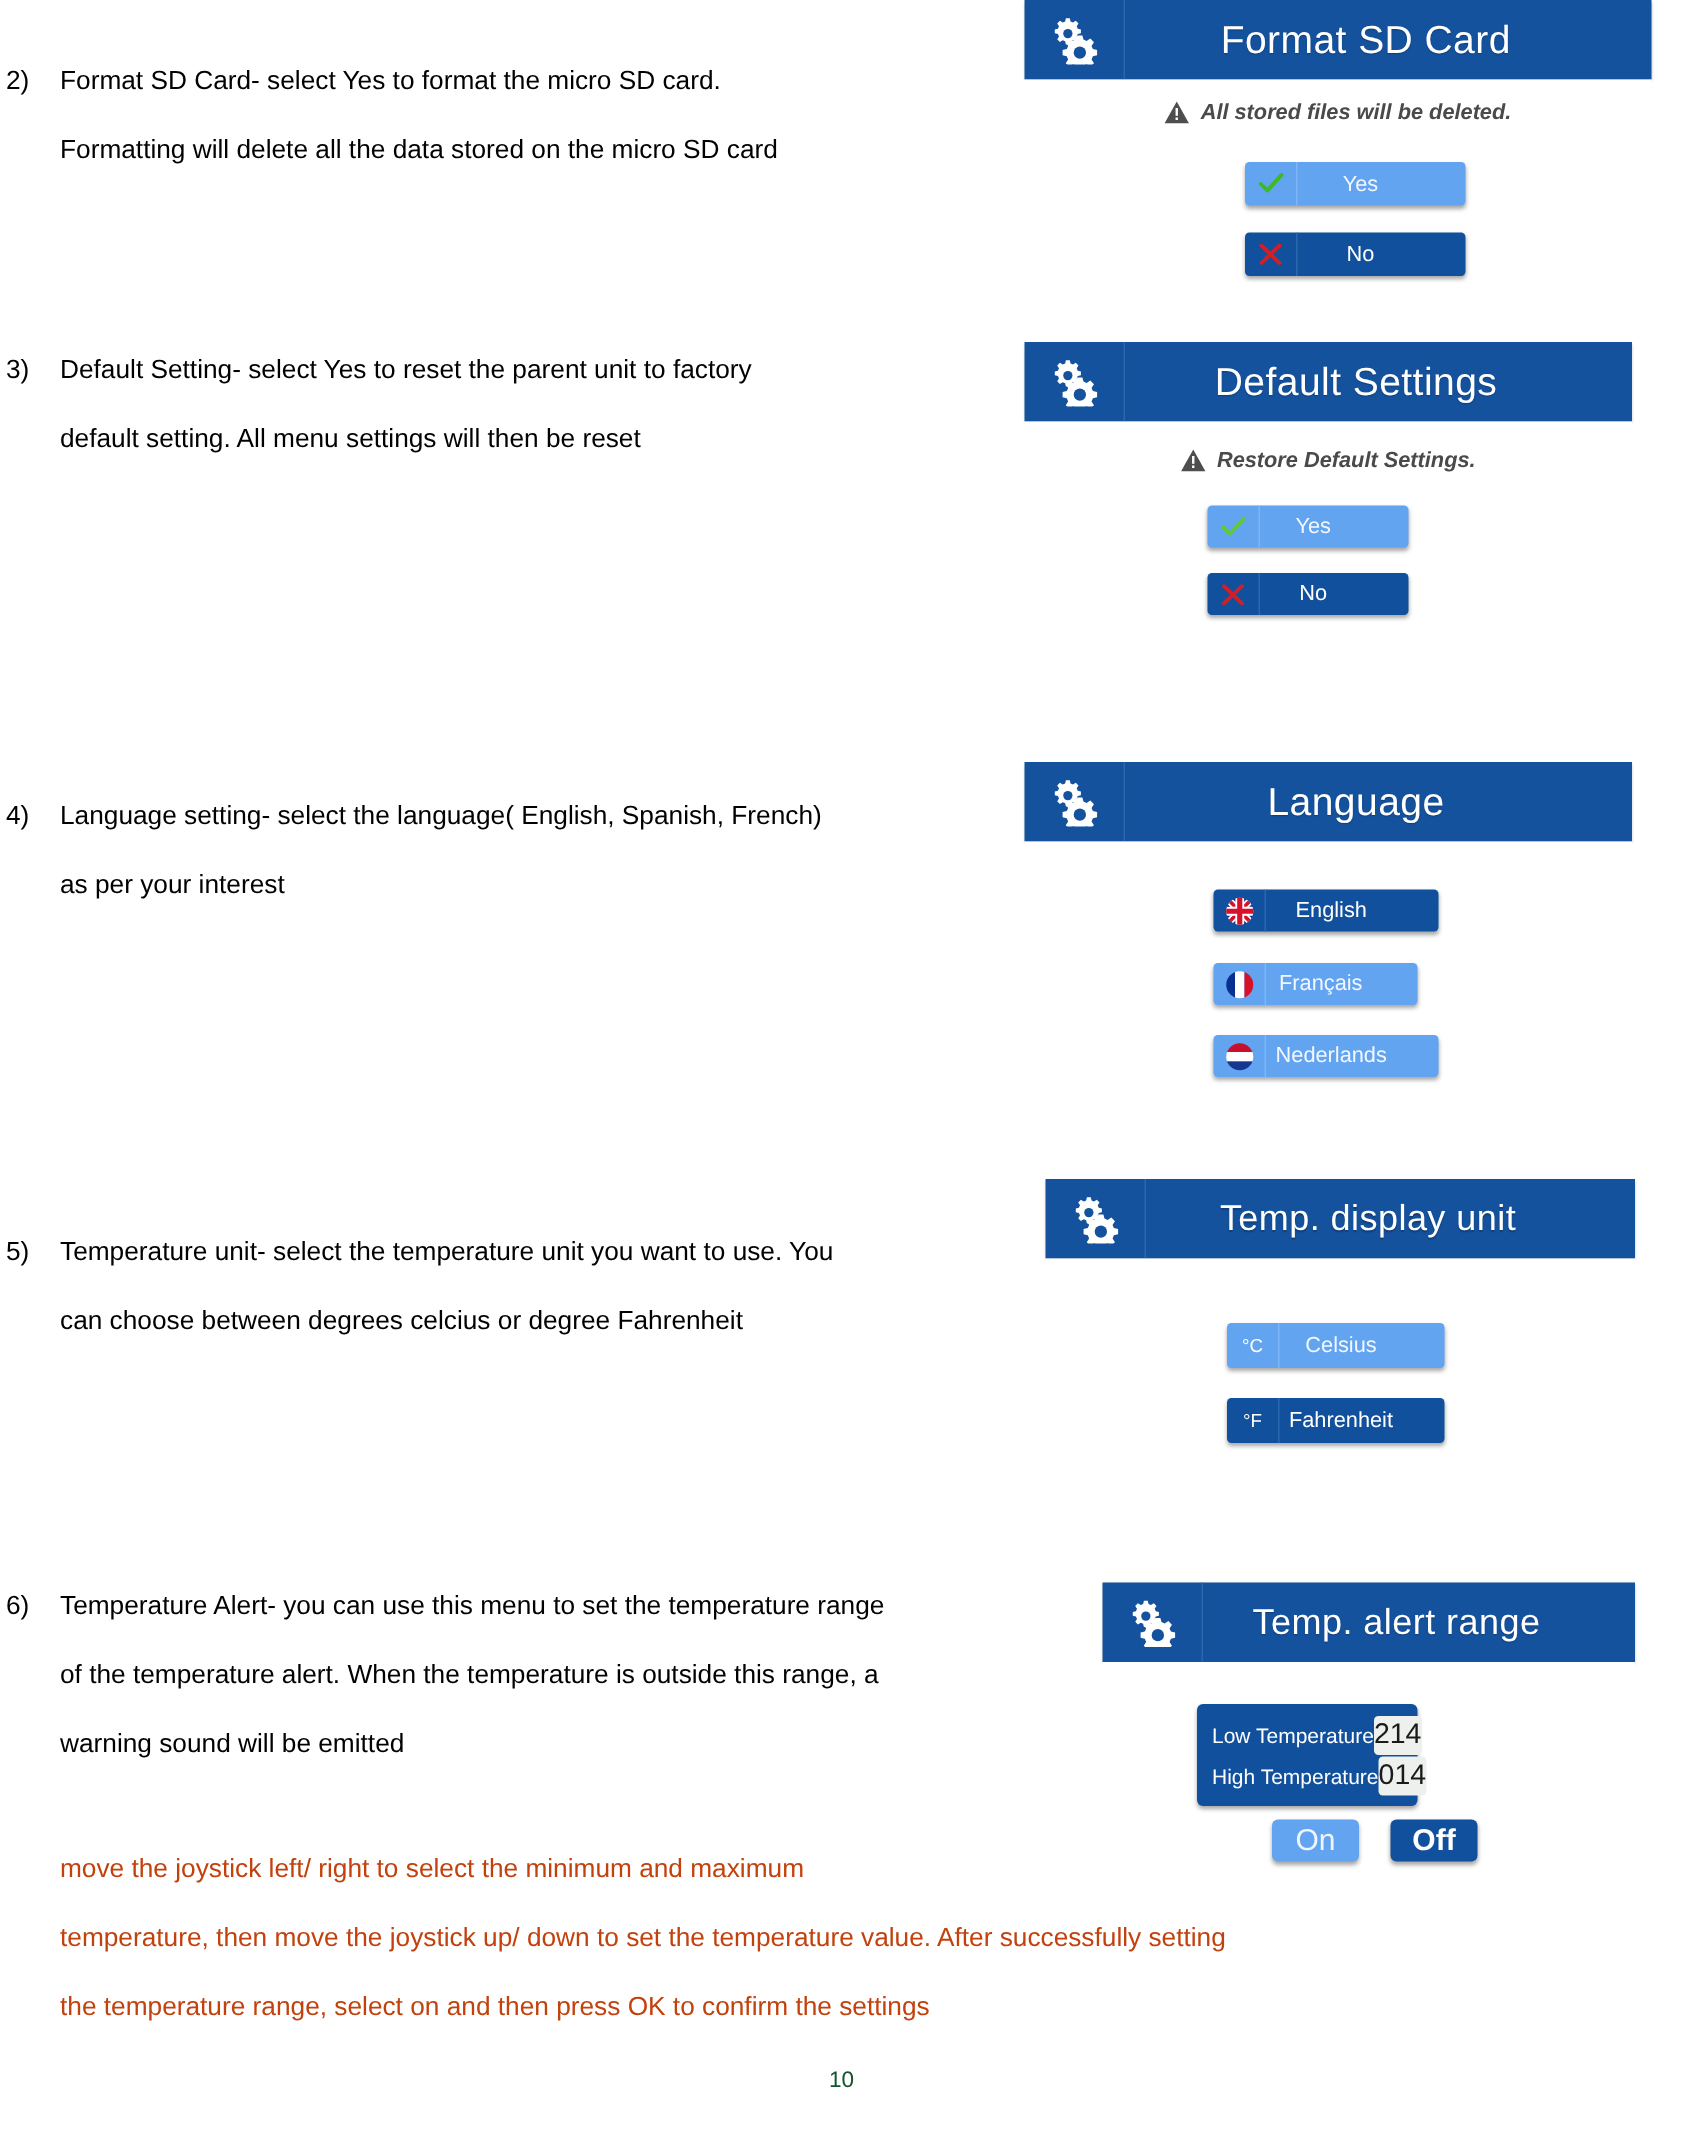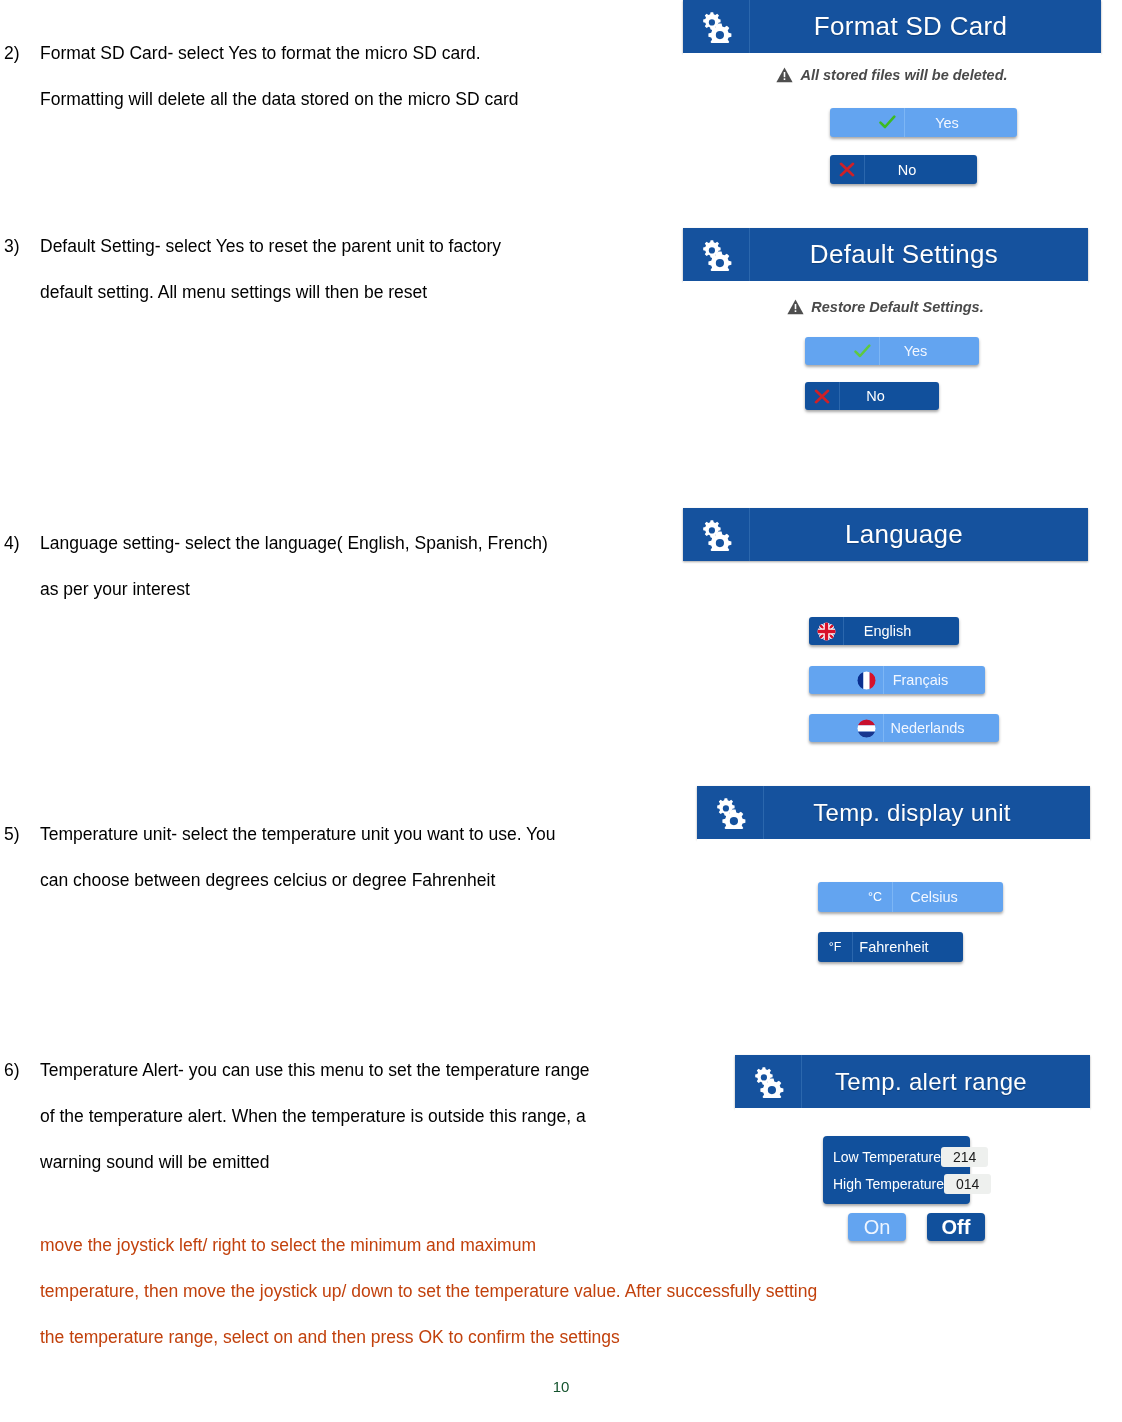--- a/index.html
+++ b/index.html
@@ -103,21 +103,21 @@
   .warn-tri { display:block; }
 
   .opt-btn {
     position: absolute;
     display: flex;
     align-items: center;
     border-radius: 3px;
     box-shadow: 0 2px 3px rgba(0,0,0,0.35);
     overflow: hidden;
   }
-  .opt-btn.light { background: #63a4f0; padding-left: 40px; }
+  .opt-btn.light { background: #63a4f0; }
   .opt-btn.dark  { background: #11509c; }
   .opt-icon {
     width: 34px;
     flex: 0 0 auto;
     display: flex;
     align-items: center;
     justify-content: center;
     font-size: 15px;
     color: #fff;
     align-self: stretch;
@@ -152,25 +152,25 @@
   }
   .temp-row .t-label {
     color: #fff;
     font-size: 14px;
     width: 116px;
     white-space: nowrap;
   }
   .temp-row .t-value {
     background: #eef0ee;
     color: #1a1a1a;
-    font-size: 14px;
+    font-size: 19px;
     border-radius: 3px;
     width: 34px;
     text-align: center;
-    padding: 2px 12px;
+    padding: 2px 0;
     margin-right: 7px;
   }
   .temp-row .t-unit {
     color: #fff;
     font-size: 13.5px;
   }
 
   .onoff-btn {
     position: absolute;
     border-radius: 4px;
@@ -331,21 +331,21 @@
         <g fill="#ffffff">
           <path d="M11.6 1.2 l2.6 0 0.5 2.1 1.6 0.7 1.9-1.2 1.8 1.8 -1.2 1.9 0.7 1.6 2.1 0.5 0 2.6 -2.1 0.5 -0.7 1.6 1.2 1.9 -1.8 1.8 -1.9-1.2 -1.6 0.7 -0.5 2.1 -2.6 0 -0.5-2.1 -1.6-0.7 -1.9 1.2 -1.8-1.8 1.2-1.9 -0.7-1.6 -2.1-0.5 0-2.6 2.1-0.5 0.7-1.6 -1.2-1.9 1.8-1.8 1.9 1.2 1.6-0.7z"></path>
           <circle cx="12.9" cy="11.4" r="3.1" fill="#15529e"></circle>
           <path d="M19.2 12.6 l3.4 0 0.7 2.8 2.1 0.9 2.5-1.6 2.4 2.4 -1.6 2.5 0.9 2.1 2.8 0.7 0 3.4 -2.8 0.7 -0.9 2.1 1.6 2.5 -2.4 2.4 -2.5-1.6 -2.1 0.9 -0.7 2.8 -3.4 0 -0.7-2.8 -2.1-0.9 -2.5 1.6 -2.4-2.4 1.6-2.5 -0.9-2.1 -2.8-0.7 0-3.4 2.8-0.7 0.9-2.1 -1.6-2.5 2.4-2.4 2.5 1.6 2.1-0.9z"></path>
           <circle cx="20.9" cy="24.1" r="4.1" fill="#15529e"></circle>
         </g>
       </svg>
     </div>
     <div class="panel-title">Language</div>
   </div>
-  <div class="panel-body" style="height:187px;margin-top:24px;">
+  <div class="panel-body" style="height:187px;">
 
     <div class="opt-btn dark" style="left:126px; top:32px; width:150px; height:28px;">
       <span class="opt-icon">
         <svg class="flag" viewBox="0 0 20 20">
           <defs>
               <clipPath id="ukclip">
                 <circle cx="10" cy="10" r="9.5"></circle>
               </clipPath>
             </defs>
           <g clip-path="url(#ukclip)">
@@ -435,21 +435,21 @@
           <circle cx="12.9" cy="11.4" r="3.1" fill="#15529e"></circle>
           <path d="M19.2 12.6 l3.4 0 0.7 2.8 2.1 0.9 2.5-1.6 2.4 2.4 -1.6 2.5 0.9 2.1 2.8 0.7 0 3.4 -2.8 0.7 -0.9 2.1 1.6 2.5 -2.4 2.4 -2.5-1.6 -2.1 0.9 -0.7 2.8 -3.4 0 -0.7-2.8 -2.1-0.9 -2.5 1.6 -2.4-2.4 1.6-2.5 -0.9-2.1 -2.8-0.7 0-3.4 2.8-0.7 0.9-2.1 -1.6-2.5 2.4-2.4 2.5 1.6 2.1-0.9z"></path>
           <circle cx="20.9" cy="24.1" r="4.1" fill="#15529e"></circle>
         </g>
       </svg>
     </div>
     <div class="panel-title small">Temp. alert range</div>
   </div>
   <div class="panel-body" style="height:152px;">
 
-    <div class="temp-card" style="left:88px; top:28px; width:147px;">
+    <div class="temp-card" style="left:63px; top:28px; width:147px;">
       <div class="temp-row">
         <span class="t-label">Low Temperature</span>
         <span class="t-value">214</span>
         <span class="t-unit">°C</span>
       </div>
       <div class="temp-row">
         <span class="t-label">High Temperature</span>
         <span class="t-value">014</span>
         <span class="t-unit">°C</span>
       </div>

